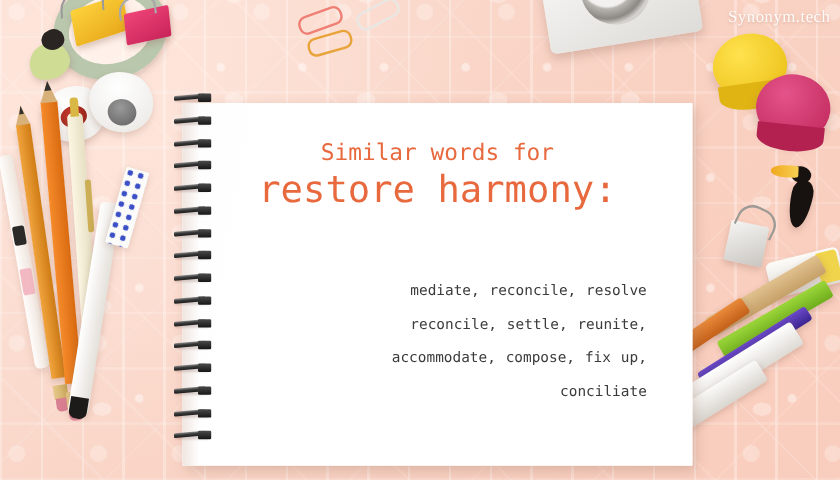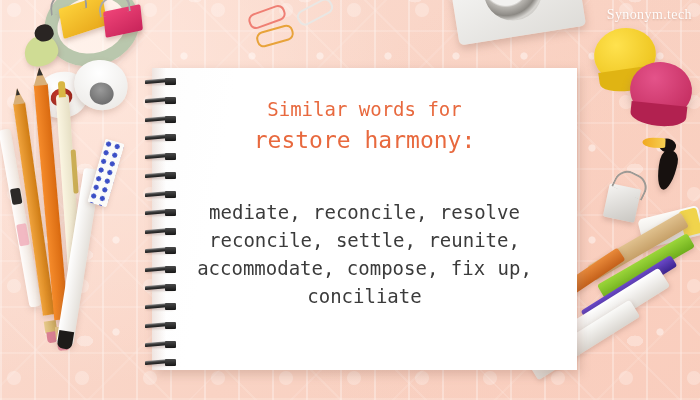--- a/index.html
+++ b/index.html
@@ -57,21 +57,21 @@
     background-image:
       radial-gradient(ellipse 13px 9px, rgba(255,255,255,0.8) 0 60%, rgba(255,255,255,0) 62%);
     background-size: 110px 86px;
     background-position: 30px 40px;
   }
 
   
   #notebook {
     position: absolute;
     left: 152px;
-    top: 68px;
+    top: 86px;
     width: 425px;
     height: 302px;
     background: #ffffff;
     box-shadow: 3px 4px 10px rgba(150,105,90,0.30);
   }
   #notebook .page-inner {
     position: absolute;
     inset: 0;
     background: linear-gradient(100deg, #fdfdfd 0%, #ffffff 18%, #ffffff 100%);
   }
@@ -133,33 +133,34 @@
   }
   .kicker {
     font-family: "DejaVu Sans Mono", monospace;
     font-size: 19px;
     letter-spacing: 0px;
     color: #e8693e;
     line-height: 26px;
   }
   .term {
     font-family: "DejaVu Sans Mono", monospace;
-    font-size: 23px;
+    font-size: 31px;
     color: #e8693e;
     line-height: 32px;
     margin-top: 2px;
   }
   #synonyms {
-    margin-top: 42px;
+    margin-top: 54px;
     font-family: "DejaVu Sans Mono", monospace;
-    font-size: 19px;
+    font-size: 12px;
     color: #3b3b3b;
     line-height: 28px;
     padding: 0 38px;
     word-spacing: 1px;
+    text-align: right;
   }
   .syn-line { display: block; white-space: pre; }
 
   
   #watermark {
     position: absolute;
     right: 8px;
     top: 7px;
     font-family: Liberation Serif, serif;
     font-size: 14px;

